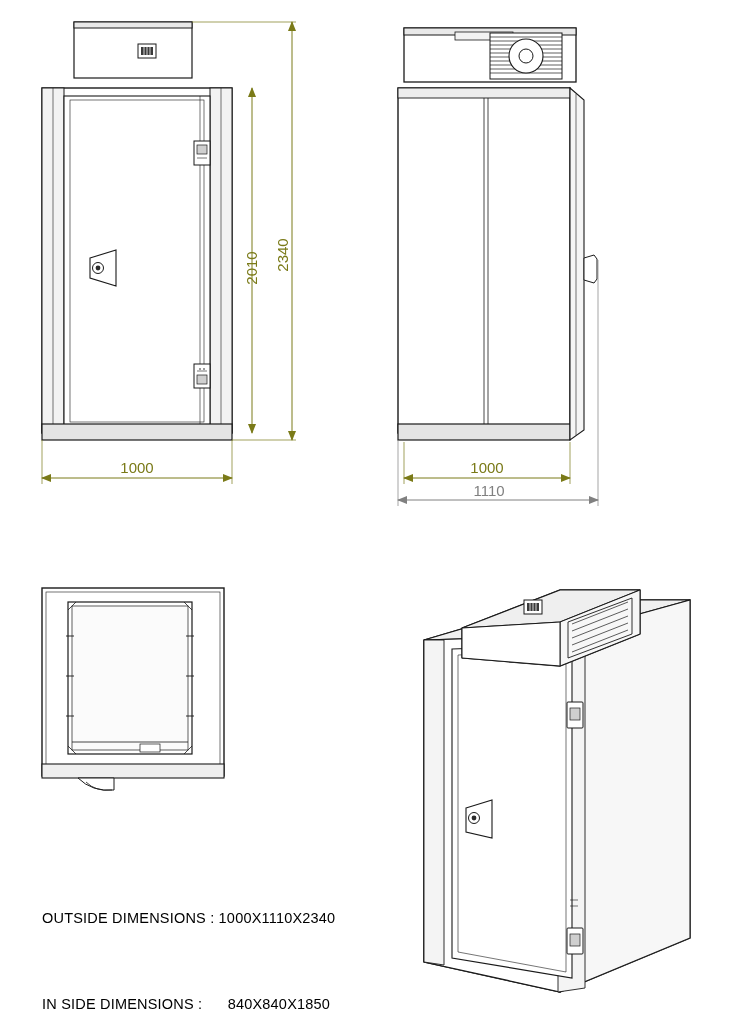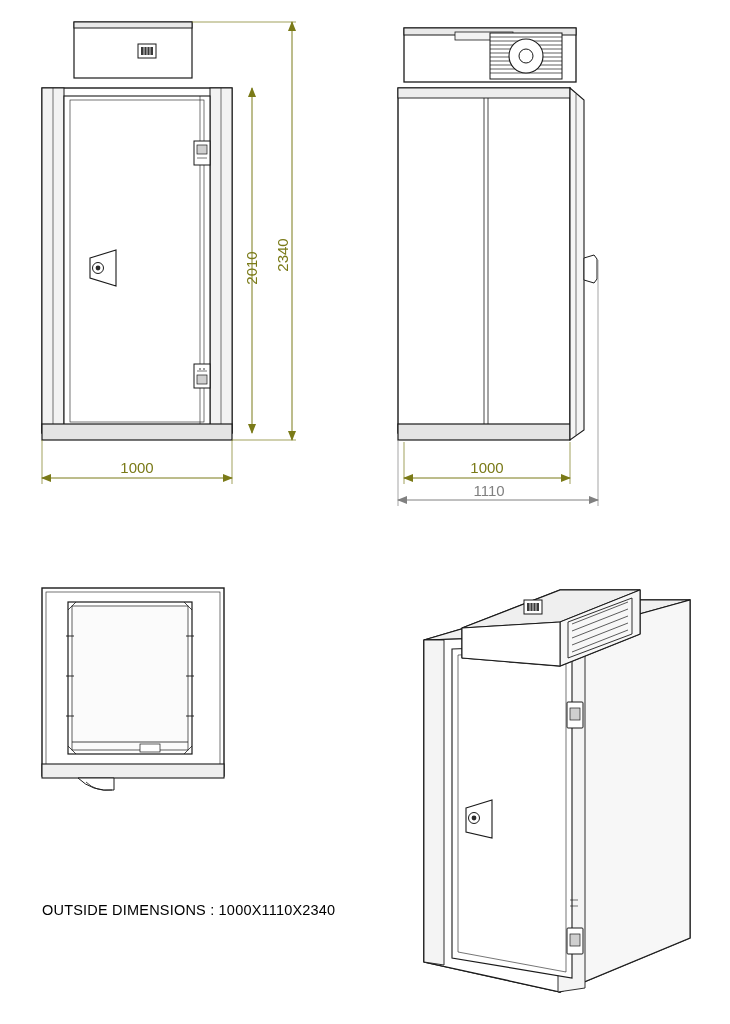--- a/index.html
+++ b/index.html
@@ -46,20 +46,21 @@
     width: 380px;
     font-size: 14.5px;
     line-height: 26px;
     color: #000;
     letter-spacing: 0.2px;
     white-space: pre;
   }
   .spec-line {
     display: block;
     font-family: "Liberation Sans", sans-serif;
+    margin-top: 8px;
   }
 </style>
 </head>
 <body>
 
 <div class="stage">
 
   <svg class="drawing" viewBox="0 0 730 1024">
     <defs>
       <marker id="arrEnd" markerWidth="10" markerHeight="8" refX="9" refY="4" orient="auto" markerUnits="userSpaceOnUse">
@@ -272,15 +273,16 @@
         <rect x="527" y="603" width="12" height="8" fill="#3a3a3a"></rect>
         <line x1="530" y1="603" x2="530" y2="611" stroke="#ffffff" stroke-width="0.8"></line>
         <line x1="533" y1="603" x2="533" y2="611" stroke="#ffffff" stroke-width="0.8"></line>
         <line x1="536" y1="603" x2="536" y2="611" stroke="#ffffff" stroke-width="0.8"></line>
       </g>
     </g>
   </svg>
 
   <div class="spec-block">
     <span class="spec-line">OUTSIDE DIMENSIONS : 1000X1110X2340</span>
+    <span class="spec-line">IN SIDE DIMENSIONS :      840X840X1850</span>
   </div>
 
 </div>
 
 </body></html>

